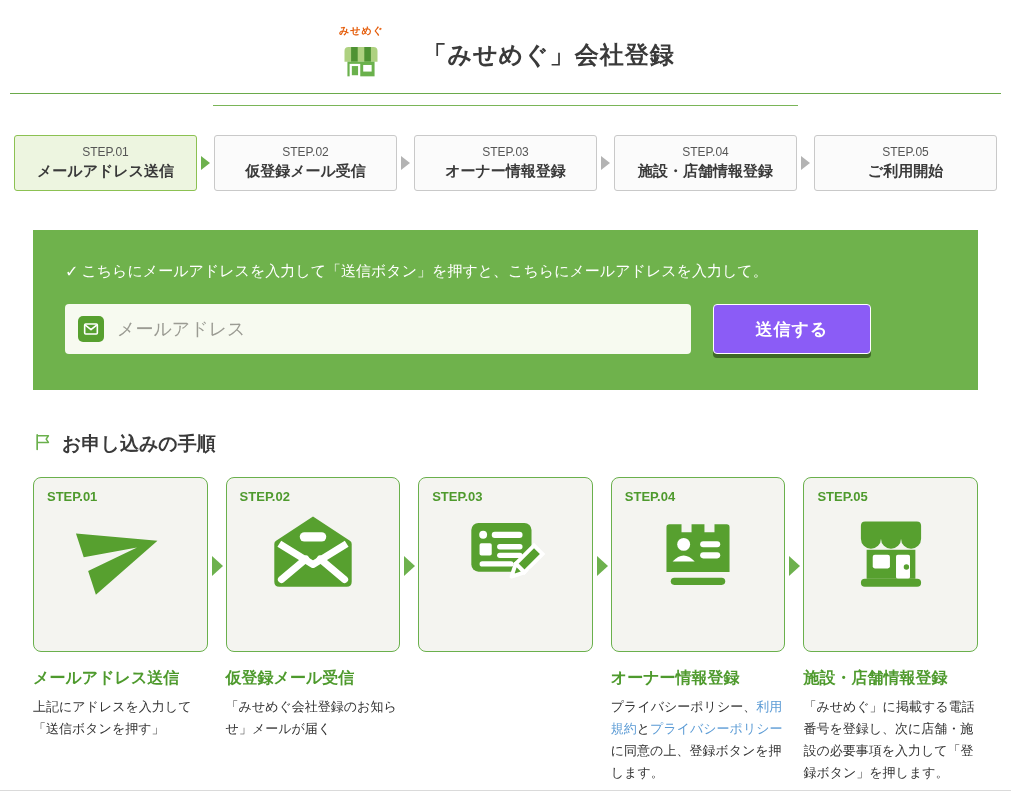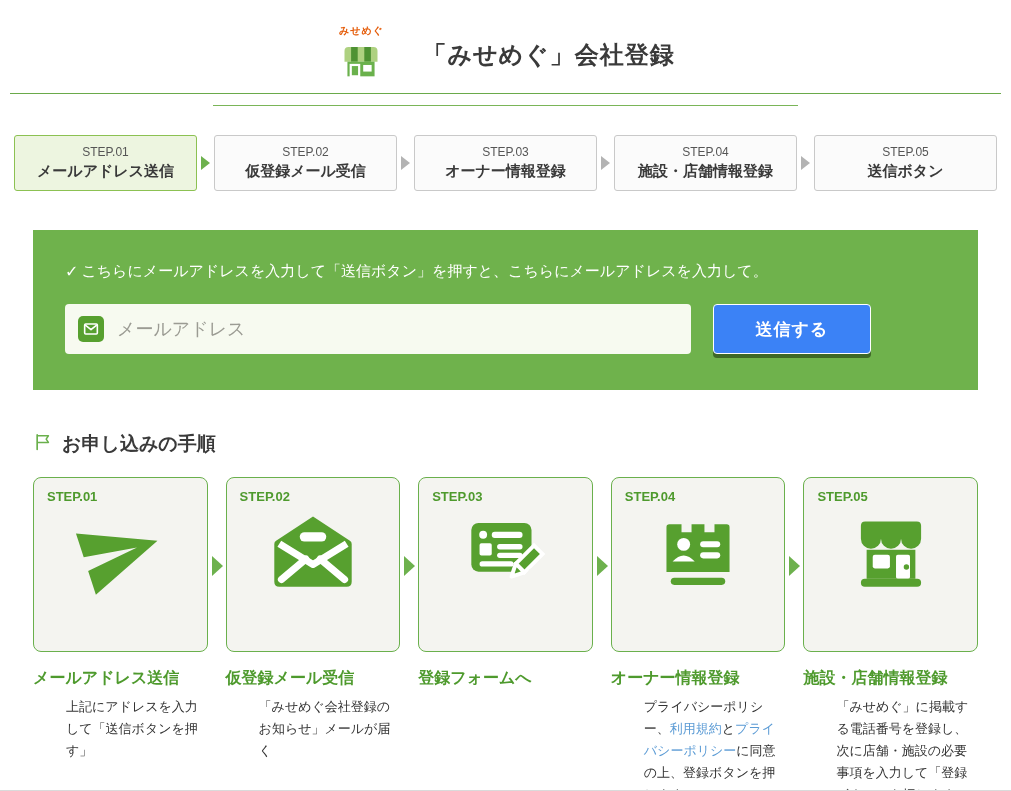--- a/index.html
+++ b/index.html
@@ -32,38 +32,38 @@
   .panel-notice { color:#fff; font-size:15px; display:flex; align-items:center; }
   .check-icon { font-weight:bold; font-size:16px; margin-right:3px; }
   .email-row { display:flex; align-items:center; margin-top:23px; }
   .email-input-wrap { width:626px; height:50px; background:#f7faf0; border-radius:4px;
                       display:flex; align-items:center; padding:2px 13px; }
   .mail-icon-box { width:26px; height:26px; background:#57a02f; border-radius:5px; flex:none;
                    display:flex; align-items:center; justify-content:center; }
   .email-input { flex:1; border:none; background:transparent; outline:none; font-size:18px;
                  color:#444; margin-left:13px; font-family:inherit; }
   .email-input::placeholder { color:#9b9b93; opacity:1; }
-  .submit-btn { width:158px; height:50px; margin-left:22px; background:#3b82f6; color:#fff;
+  .submit-btn { width:158px; height:50px; margin-left:22px; background:#8b5cf6; color:#fff;
                 font-size:17px; font-weight:bold; letter-spacing:1px; border:1px solid #fff;
                 border-radius:4px; box-shadow:0 4px 0 rgba(22,44,10,0.55); cursor:pointer; font-family:inherit; }
 
   
   .section-heading { display:flex; align-items:center; gap:9px; margin:41px 33px 0; }
   .heading-text { font-size:19px; font-weight:bold; color:#3a3a3a; }
   .cards { display:flex; gap:18px; padding:0 33px; margin-top:20px; }
   .card-col { flex:1; position:relative; min-width:0; }
   .card-box { border:1px solid #6ab04c; border-radius:8px; background:#f4f4f0; height:175px;
               padding:11px 13px; position:relative; }
   .card-step { color:#4e9a2d; font-weight:bold; font-size:13px; }
   .card-icon { display:flex; justify-content:center; margin-top:6px; }
   .card-arrow { position:absolute; right:-16px; top:78px; width:0; height:0;
                 border-top:10px solid transparent; border-bottom:10px solid transparent;
                 border-left:11px solid #6db14d; z-index:2; }
   .card-title { margin-top:16px; color:#4e9a2d; font-weight:bold; font-size:16px; }
-  .card-desc { margin-top:7px; font-size:13px; color:#333; line-height:1.7;margin-left:33px; }
+  .card-desc { margin-top:7px; font-size:13px; color:#333; line-height:1.7; }
   .link { color:#5b9bd5; cursor:pointer; }
 
   .page-bottom-line { position:absolute; left:0; right:0; bottom:0; border-top:1px solid #dadada; }
 </style>
 </head>
 <body>
 
 <div class="page">
 
   <div class="site-header">
@@ -101,21 +101,21 @@
       <span class="step-label">オーナー情報登録</span>
       <span class="step-arrow"></span>
     </div>
     <div class="step-box">
       <span class="step-no">STEP.04</span>
       <span class="step-label">施設・店舗情報登録</span>
       <span class="step-arrow"></span>
     </div>
     <div class="step-box">
       <span class="step-no">STEP.05</span>
-      <span class="step-label">送信ボタン</span>
+      <span class="step-label">ご利用開始</span>
     </div>
   </div>
 
   <div class="email-panel">
     <div class="panel-notice">
       <span class="check-icon">✓</span>
       <span>こちらにメールアドレスを入力して「送信ボタン」を押すと、こちらにメールアドレスを入力して。</span>
     </div>
     <div class="email-row">
       <div class="email-input-wrap">
@@ -187,21 +187,20 @@
             <rect x="9.8" y="11.9" width="7.1" height="1.5" rx="0.75" fill="#fff"></rect>
             <rect x="4.9" y="14.3" width="9.5" height="1.5" rx="0.75" fill="#fff"></rect>
             <g transform="translate(17.2 15.2) rotate(45)">
               <rect x="-1.7" y="-5.8" width="3.4" height="7.2" fill="#57a02f" stroke="#fff" stroke-width="1.1"></rect>
               <path d="M-1.7 1.4 L0 4.8 L1.7 1.4 Z" fill="#57a02f" stroke="#fff" stroke-width="1.1" stroke-linejoin="round"></path>
             </g>
           </svg>
         </div>
         <span class="card-arrow"></span>
       </div>
-      <div class="card-title">登録フォームへ</div>
     </div>
 
     <div class="card-col">
       <div class="card-box">
         <div class="card-step">STEP.04</div>
         <div class="card-icon">
           <svg viewBox="0 0 24 24" width="86" height="86">
             <path d="M3.2 17.3 V4.8 Q3.2 4 4 4 H7.4 V6.2 H10.2 V4 H13.8 V6.2 H16.6 V4 H20 Q20.8 4 20.8 4.8 V17.3 Z" fill="#57a02f"></path>
             <circle cx="8" cy="9.6" r="1.8" fill="#fff"></circle>
             <path d="M4.9 14.4 Q8 11 11.1 14.4 Z" fill="#fff"></path>

